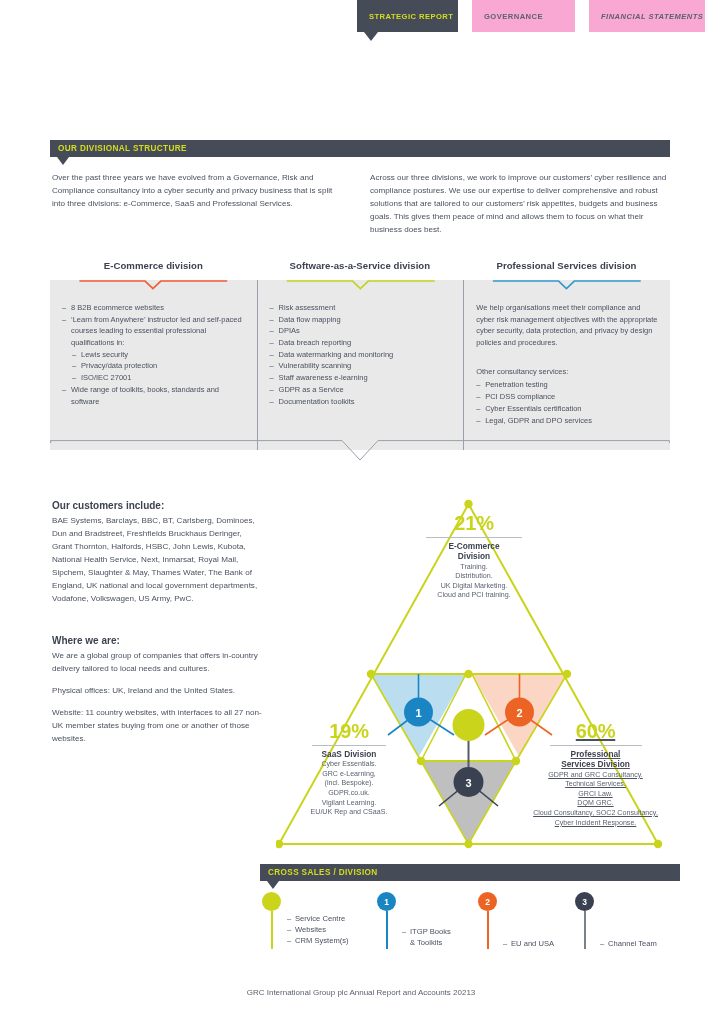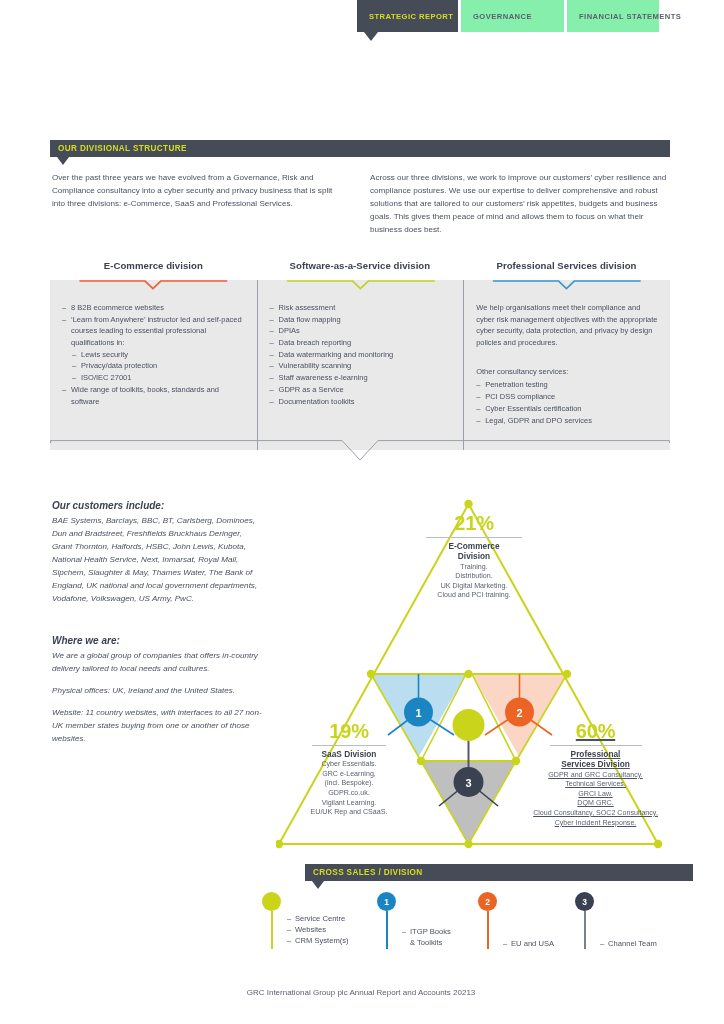--- a/index.html
+++ b/index.html
@@ -10,35 +10,35 @@
     color: #4a5160;
     overflow: hidden;
   }
   .page { position: relative; width: 724px; height: 1024px; padding-left: 10px; }
 
   
   .tabbar { position: absolute; top: 0; left: 357px; display: flex; align-items: stretch; height: 32px; }
   .tab { height: 32px; display: flex; align-items: center; padding: 0 12px;
          font-size: 7.6px; letter-spacing: .06em; font-weight: 600; white-space: nowrap; }
   .tab.active { background: #464b58; color: #d4dd1e; position: relative; width: 101px; }
-  .tab.inactive { background: #86efac; color: #5a6170; margin-left: 3px; width: 103px; }
-  .tab.inactive.wide { width: 92px; }
+  .tab.inactive { background: #f9a8d4; color: #5a6170; margin-left: 14px; width: 103px; }
+  .tab.inactive.wide { width: 116px; font-style: italic; }
   .tab-notch { position: absolute; left: 7px; top: 32px; width: 0; height: 0;
                border-left: 7px solid transparent; border-right: 7px solid transparent;
                border-top: 9px solid #464b58; }
 
   
   .sec-bar { position: absolute; left: 50px; width: 620px; height: 17px;
              background: #464b58; color: #d4dd1e; font-size: 8.2px; font-weight: 700;
              letter-spacing: .045em; display: flex; align-items: center; padding-left: 8px; }
   .sec-notch { position: absolute; left: 7px; top: 17px; width: 0; height: 0;
                border-left: 6px solid transparent; border-right: 6px solid transparent;
                border-top: 8px solid #464b58; }
   #sec-structure { top: 140px; }
-  #sec-cross { top: 864px; width: 388px; left: 260px; margin-left: 45px; }
+  #sec-cross { top: 864px; width: 420px; left: 260px; }
 
   
   .intro { position: absolute; font-size: 8.1px; line-height: 1.62; color: #4a5160; }
   #intro-left { left: 52px; top: 171px; width: 290px; }
   #intro-right { left: 370px; top: 171px; width: 300px; }
 
   
   .divcols { position: absolute; left: 50px; top: 260px; width: 620px; display: flex; }
   .divcol { width: 206.6px; position: relative; }
   .divcol-title { text-align: center; font-size: 9.6px; font-weight: 700;
@@ -51,21 +51,21 @@
   .bullets { list-style: none; }
   .bullets li { position: relative; padding-left: 9px; }
   .bullets li::before { content: "–"; position: absolute; left: 0; top: 0; }
   .bullets .sub { margin-left: 10px; }
   .ps-para { margin-bottom: 17px; }
   .ps-sub { margin-bottom: 2px; }
 
   .divbottom { position: absolute; left: 50px; top: 440px; width: 620px; height: 26px; }
 
   
-  .info { position: absolute; left: 52px; font-size: 8.1px; line-height: 1.6; color: #4a5160; font-style: italic; }
+  .info { position: absolute; left: 52px; font-size: 8.1px; line-height: 1.6; color: #4a5160; }
   .info h3 { font-size: 10px; font-weight: 700; color: #3c4250; margin-bottom: 1px; }
   #info-customers { top: 498px; width: 212px; }
   #info-where { top: 633px; width: 218px; }
   .info p { margin-bottom: 9px; }
 
   
   .tri-wrap { position: absolute; left: 276px; top: 482px; width: 400px; height: 375px; }
   .tri-wrap svg { display: block; }
   .tri-label { position: absolute; text-align: center; }
   .pct { font-size: 20px; font-weight: 700; color: #c9d41b; letter-spacing: -.01em; }

